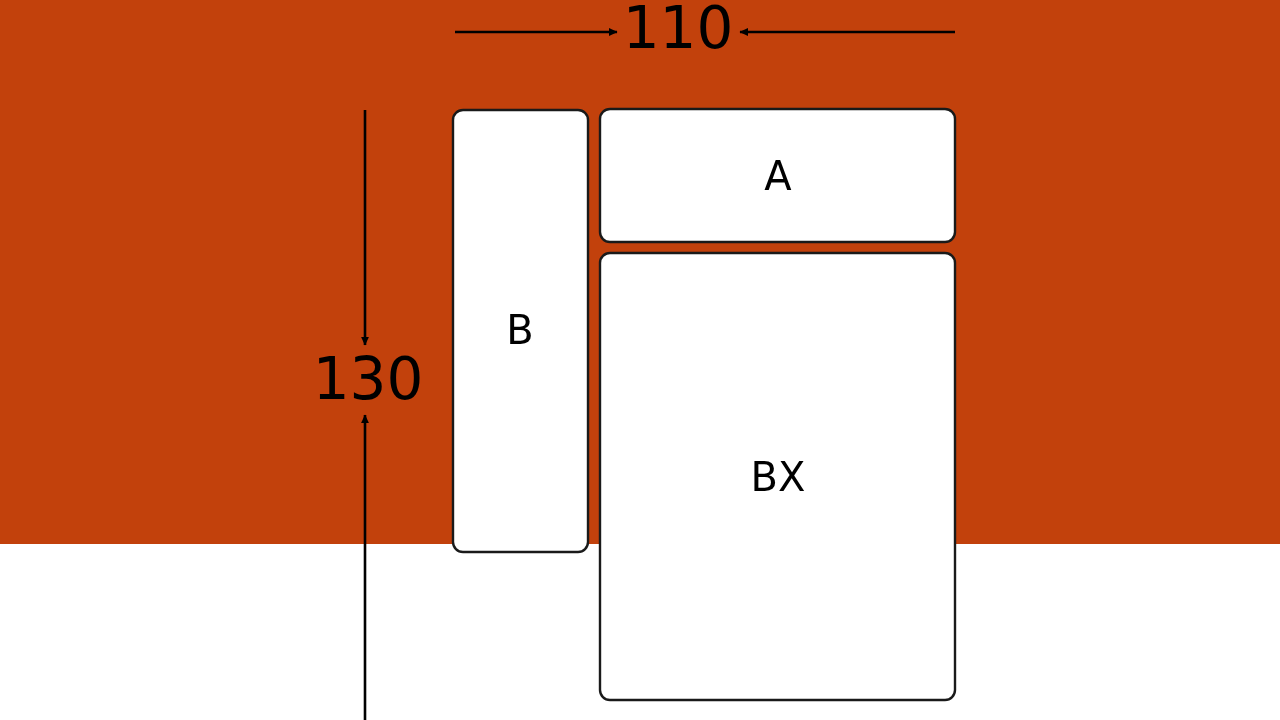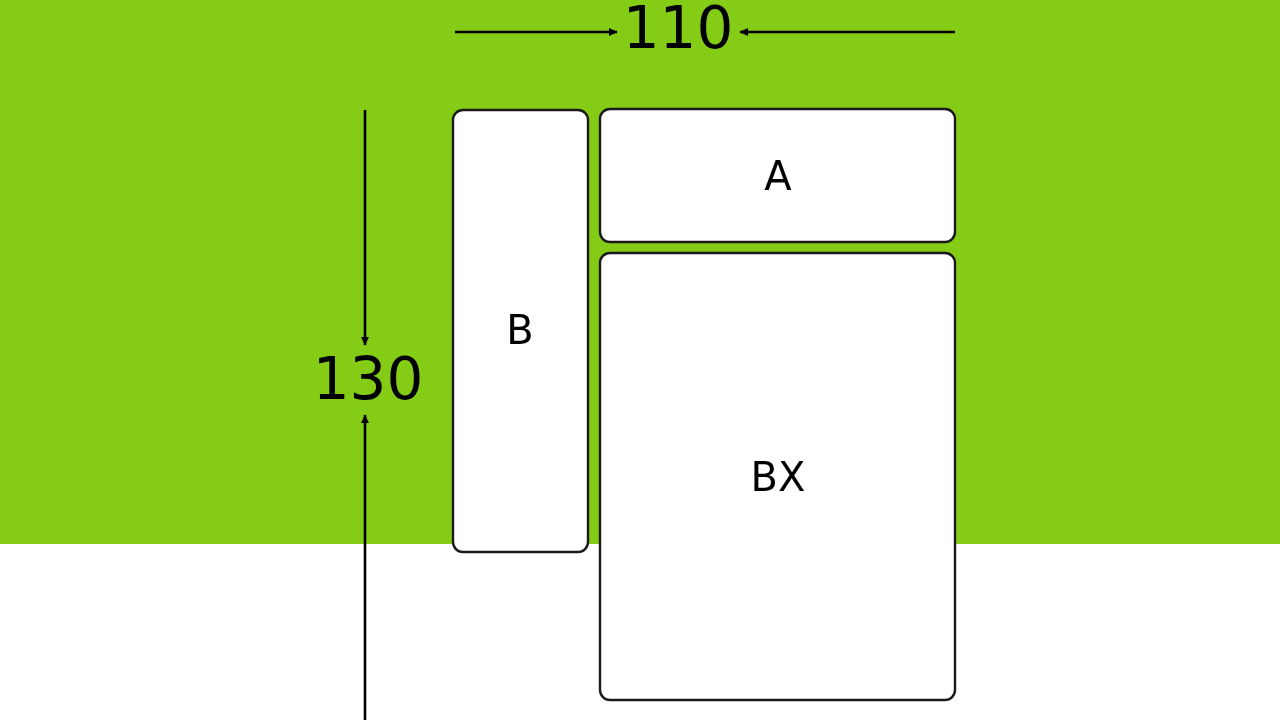--- a/index.html
+++ b/index.html
@@ -11,21 +11,21 @@
   body {
     width: 1280px;
     height: 720px;
     font-family: "DejaVu Sans", "Liberation Sans", sans-serif;
     overflow: hidden;
   }
   #diagram-root {
     position: relative;
     width: 1280px;
     height: 544px;
-    background: #84cc16;
+    background: #c2410c;
   }
   svg.canvas {
     position: absolute;
     top: 0;
     left: 0;
     width: 1280px;
     height: 720px;
     display: block;
   }
   .part-rect {

